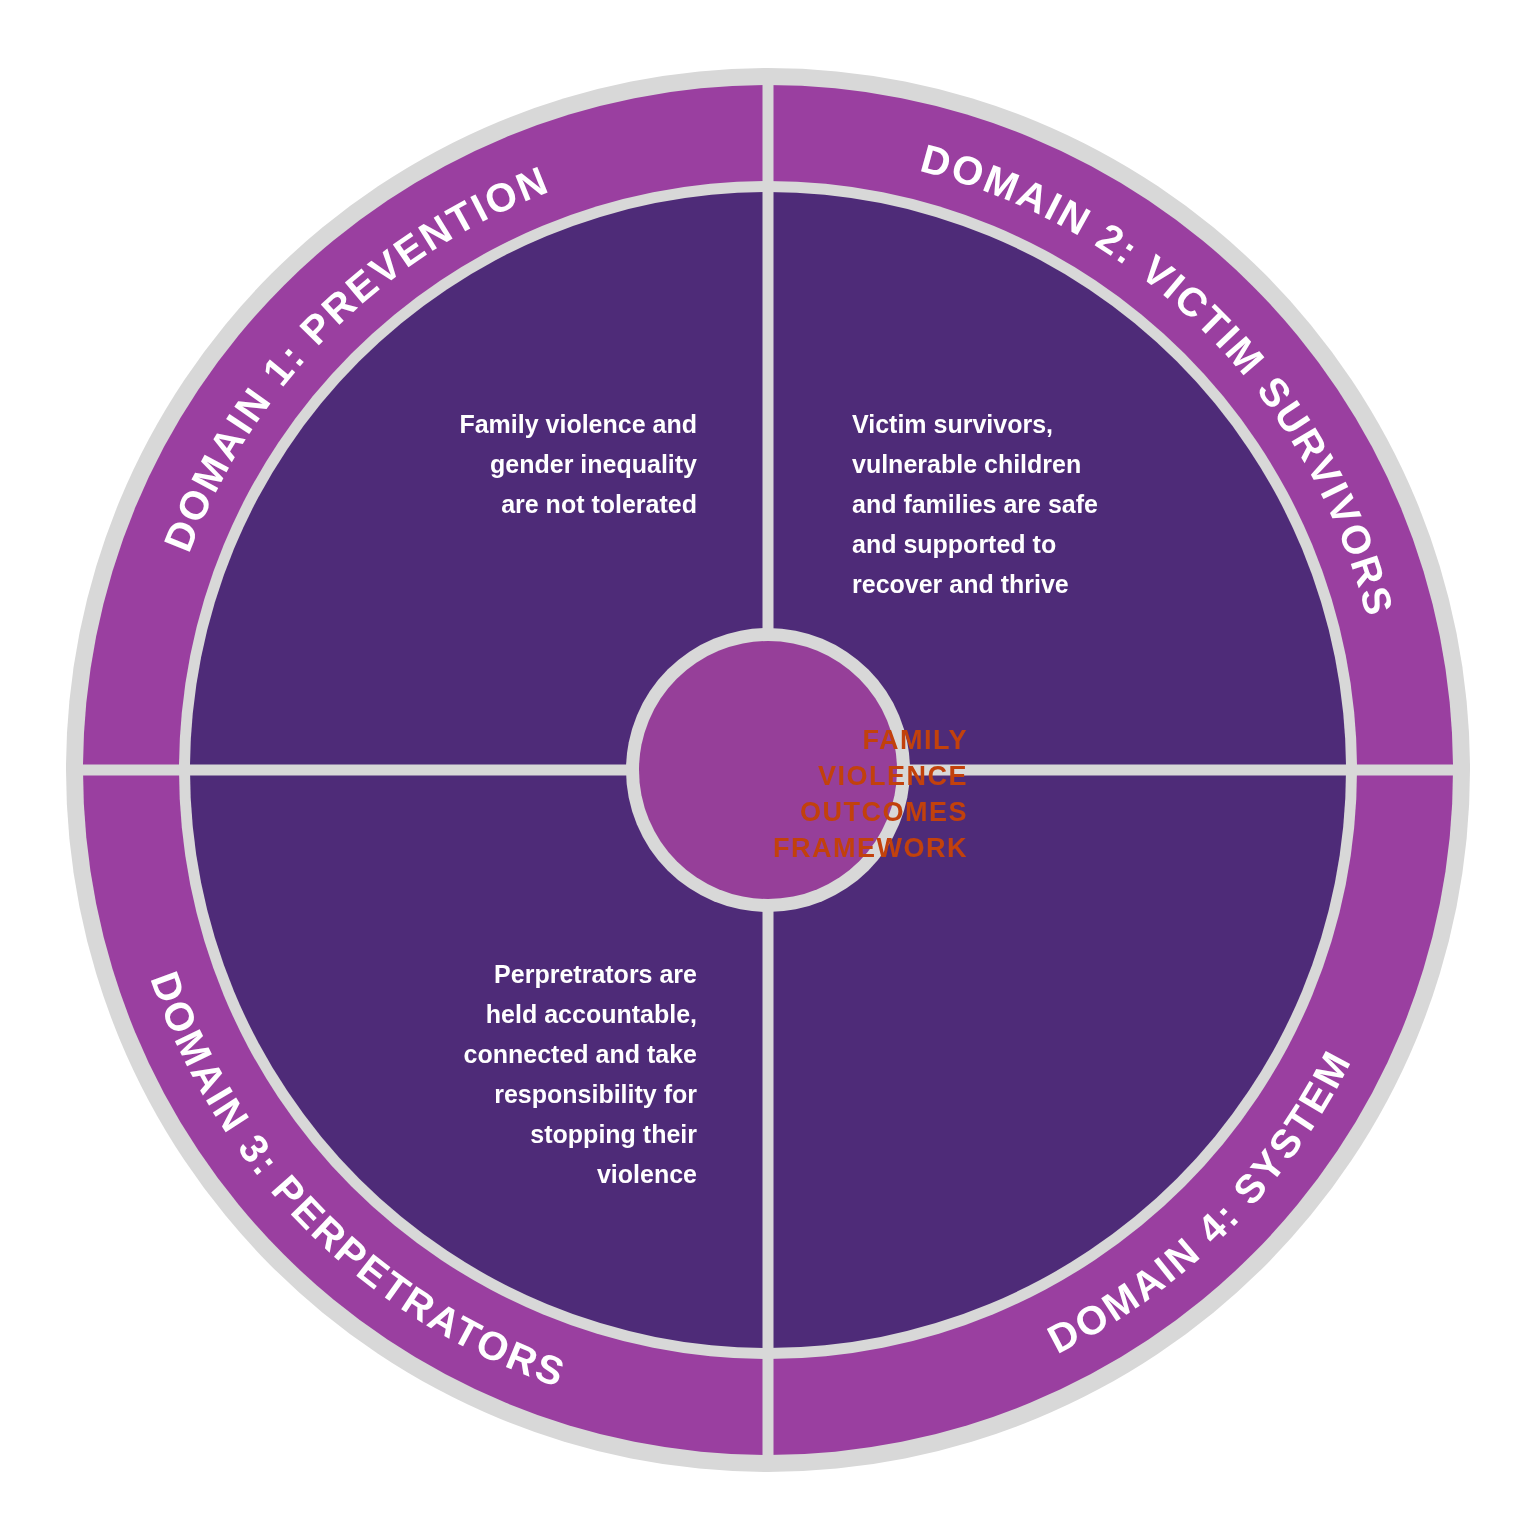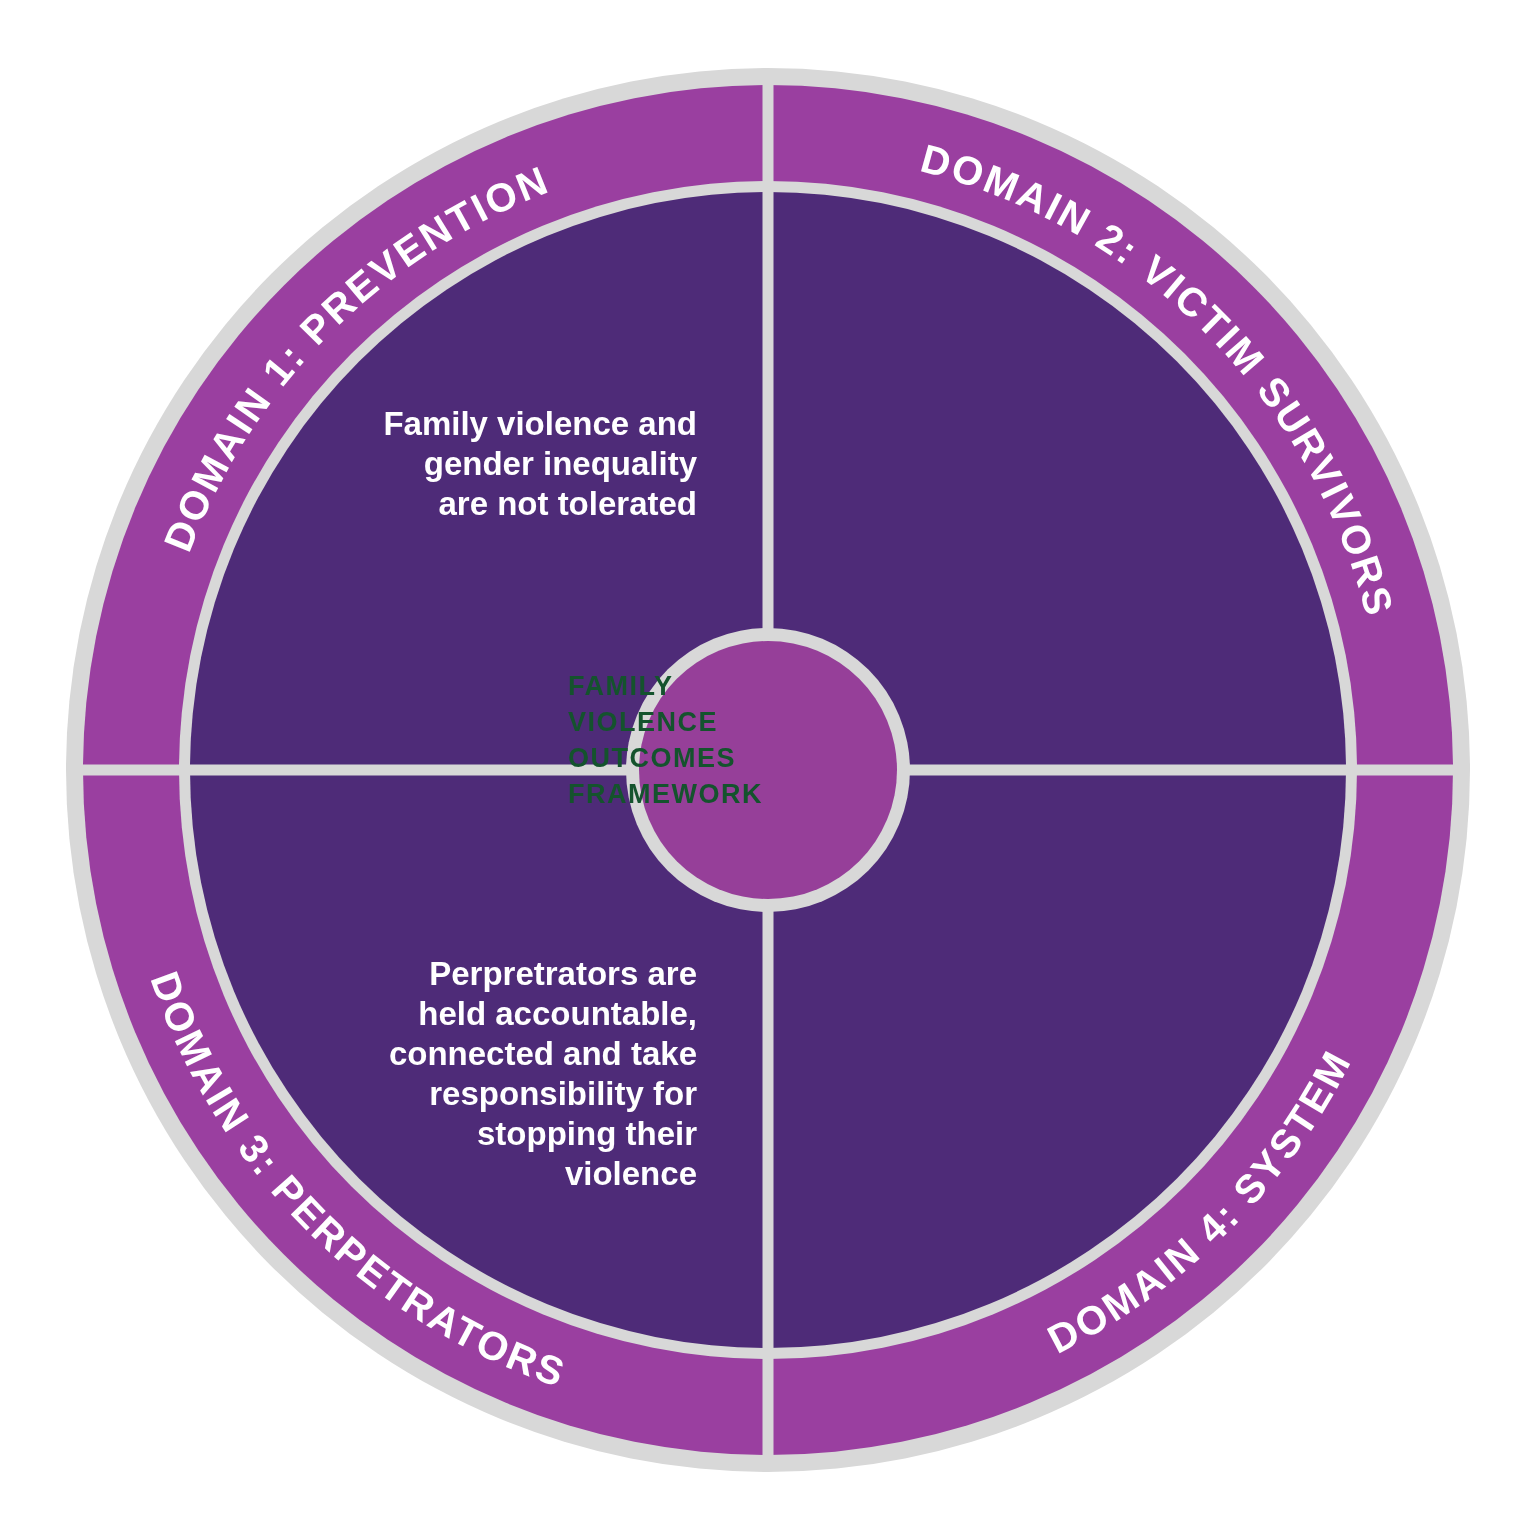--- a/index.html
+++ b/index.html
@@ -26,37 +26,37 @@
     fill: #ffffff;
     font-family: "Liberation Sans", sans-serif;
     font-size: 40px;
     font-weight: 700;
     letter-spacing: 2.5px;
   }
   .outcome {
     position: absolute;
     white-space: pre-line;
     color: #ffffff;
-    font-size: 33px;
+    font-size: 25px;
     font-weight: 700;
     line-height: 40px;
     pointer-events: none;
   }
   .outcome.tl { top: 404px; right: 839px; text-align: right; }
   .outcome.tr { top: 404px; left: 852px; text-align: left; }
   .outcome.bl { top: 954px; right: 839px; text-align: right; }
   .outcome.br { top: 954px; left: 852px; text-align: left; }
   .center-label {
     position: absolute;
-    top: 668px;
+    top: 722px;
     left: 568px;
     width: 400px;
-    text-align: left;
+    text-align: right;
     white-space: pre-line;
-    color: #14532d;
+    color: #c2410c;
     font-size: 27px;
     font-weight: 700;
     line-height: 36px;
     letter-spacing: 1.5px;
     pointer-events: none;
   }
 </style>
 </head>
 <body>
 
@@ -95,20 +95,25 @@
     </text>
     <text class="arc-label" text-anchor="middle">
       <textPath href="#arc-d4" startOffset="50%">DOMAIN 4: SYSTEM</textPath>
     </text>
   </svg>
 
   <div class="outcome tl">Family violence and
 gender inequality
 are not tolerated</div>
 
+  <div class="outcome tr">Victim survivors,
+vulnerable children
+and families are safe
+and supported to
+recover and thrive</div>
 
   <div class="outcome bl">Perpretrators are
 held accountable,
 connected and take
 responsibility for
 stopping their
 violence</div>
 
 
   <div class="center-label">FAMILY

